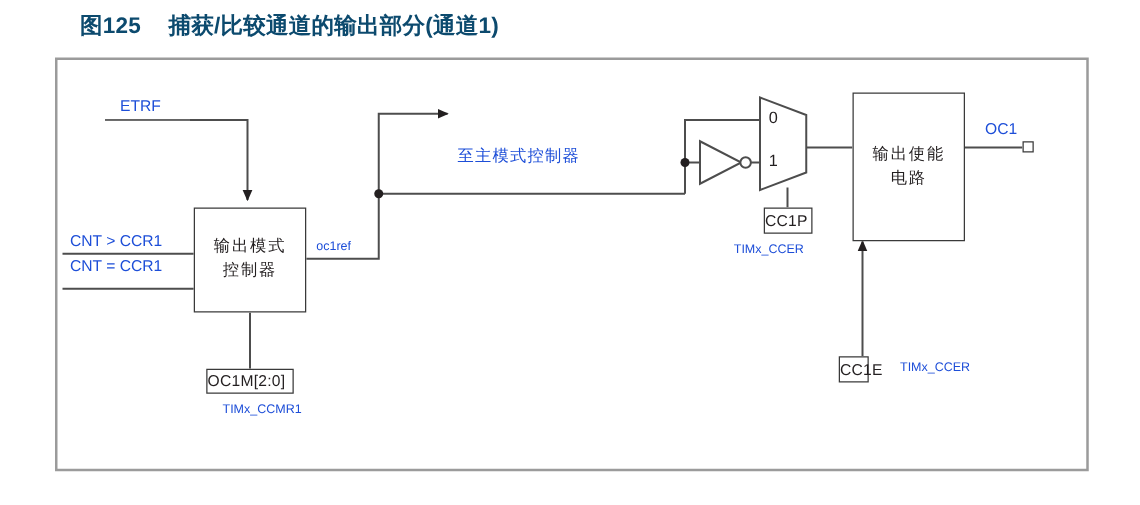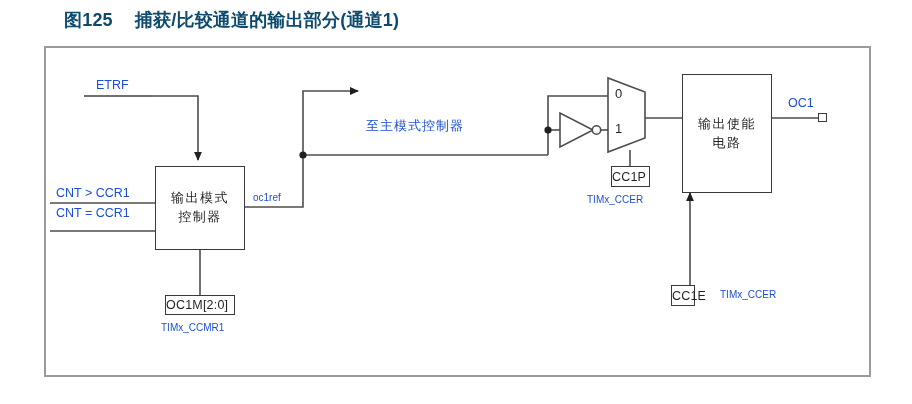--- a/index.html
+++ b/index.html
@@ -198,21 +198,21 @@
   <div class="muxlbl" style="left:615px; top:121px;">1</div>
 
   <div class="regbox" style="left:611px; top:166px; width:39px; height:21px;">
     <span>CC1P</span>
   </div>
   <div class="lbl small" style="left:587px; top:194px;">TIMx_CCER</div>
 
   <div class="regbox" style="left:165px; top:295px; width:70px; height:20px;">
     <span>OC1M[2:0]</span>
   </div>
-  <div class="lbl small" style="left:161px; top:322px;">TIMx_CCMR1</div>
+  <div class="lbl small" style="left:178px; top:322px;">TIMx_CCMR1</div>
 
   <div class="regbox" style="left:671px; top:285px; width:24px; height:21px;">
     <span>CC1E</span>
   </div>
   <div class="lbl small" style="left:720px; top:289px;">TIMx_CCER</div>
 
   <div class="term" style="left:818px; top:113px;"></div>
 
 </div>
 

